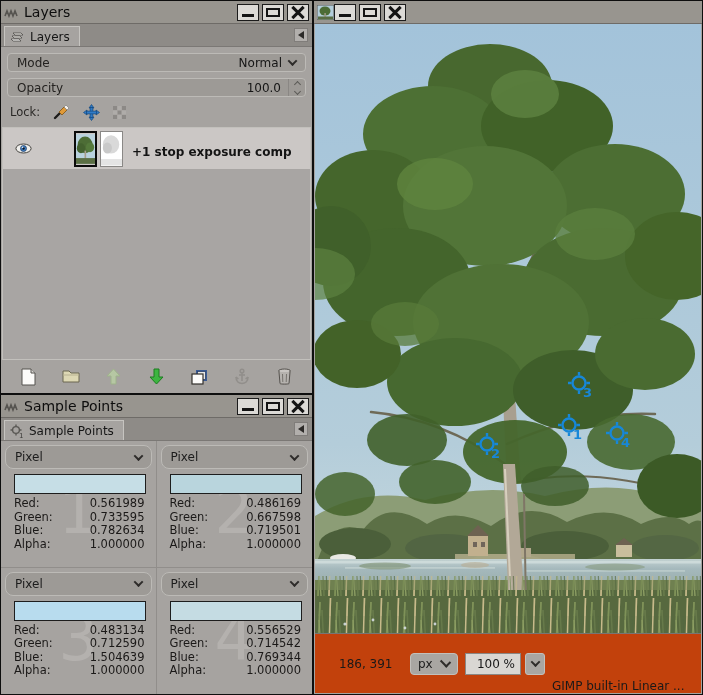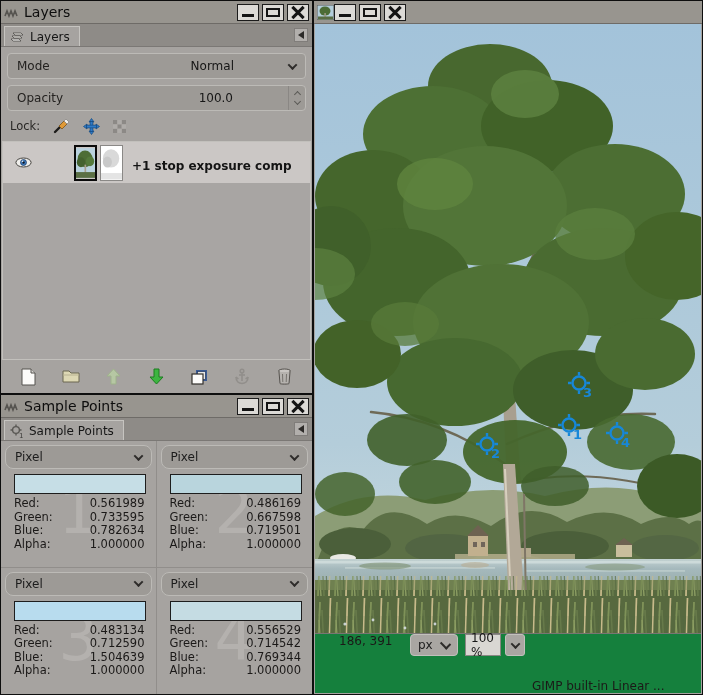--- a/index.html
+++ b/index.html
@@ -38,23 +38,23 @@
     margin:2px 0 0 3px; padding:0 9px 0 5px; display:flex; align-items:center; gap:5px;
     font-size:12px; color:#161616; }
   .dock-arrow { position:absolute; right:4px; top:4px; width:14px; height:14px;
     background:#b2afac; border:1px solid #807d7a; display:flex; align-items:center;
     justify-content:center; }
   .dock-arrow::after { content:""; width:0; height:0;
     border-top:4px solid transparent; border-bottom:4px solid transparent;
     border-right:6px solid #2c2a28; }
 
   
-  .field { margin:6px 6px 0 6px; height:26px; background:#9d9a96;
+  .field { margin:6px 6px 0 6px; height:19px; background:#9d9a96;
     border:1px solid #bcbab6; border-radius:4px; display:flex; align-items:center;
-    padding:0 9px; font-size:12px;gap:48px; }
+    padding:0 9px; font-size:12px; }
   .field .flabel { flex:1; color:#242220; }
   .field .fvalue { color:#161616; margin-right:7px; }
   .chev { width:7px; height:7px; border-right:2px solid #2e2c2a;
     border-bottom:2px solid #2e2c2a; transform:rotate(45deg) translate(-1px,-1px); }
   .spinbox { width:17px; align-self:stretch; border-left:1px solid #8a8784;
     display:flex; flex-direction:column; align-items:center; justify-content:center;
     gap:2px; margin-right:-9px; border-radius:0 4px 4px 0; }
   .spin-up, .spin-dn { width:5px; height:5px; border-right:1.5px solid #5c5a57;
     border-bottom:1.5px solid #5c5a57; }
   .spin-up { transform:rotate(-135deg); } .spin-dn { transform:rotate(45deg); }
@@ -99,29 +99,29 @@
   .wm { position:absolute; left:0; right:0; top:-16px; text-align:center;
     font-size:62px; color:#b4b1ae; z-index:1; line-height:1; }
 
   
   #image-window { display:flex; flex-direction:column; }
   .canvas { position:relative; flex:1; margin:0 1px; overflow:hidden; background:#9fbfd8; }
   .canvas > svg.photo { display:block; }
   .marker { position:absolute; width:30px; height:32px; cursor:crosshair; }
   .marker .num { position:absolute; left:15px; top:13px; font-size:13px;
     font-weight:bold; color:#1787d8; }
-  .statusbar { flex:0 0 30px; background:#15803d; border-top:1px solid #787573;
-    display:flex; font-size:12px; padding:0 6px; gap:7px;
+  .statusbar { flex:0 0 30px; background:#c2410c; border-top:1px solid #787573;
+    display:flex; align-items:center; font-size:12px; padding:0 6px; gap:7px;
     margin:0 1px 1px 1px; }
   .pos-label { margin-left:18px; width:64px; color:#1b1918; }
   .unit-btn { width:48px; height:22px; background:#a9a6a2; border:1px solid #c2c0bc;
     border-radius:4px; display:flex; align-items:center; padding:0 7px; gap:8px;
     cursor:pointer; }
   .unit-btn span { flex:1; }
-  .zoom-entry { width:36px; height:22px; background:#d9d7d3; border:1px solid #8a8784;
+  .zoom-entry { width:56px; height:22px; background:#d9d7d3; border:1px solid #8a8784;
     display:flex; align-items:center; justify-content:flex-end; padding:0 5px;
     color:#161616; }
   .zoom-btn { width:20px; height:22px; background:#a9a6a2; border:1px solid #c2c0bc;
     border-radius:3px; display:flex; align-items:center; justify-content:center;
     cursor:pointer; margin-left:-3px; }
   .status-msg { flex:1; white-space:nowrap; overflow:hidden; color:#1b1918;margin-top:45px; }
 
   .dragicon { width:16px; height:12px; flex:0 0 auto; }
 </style>
 </head>

